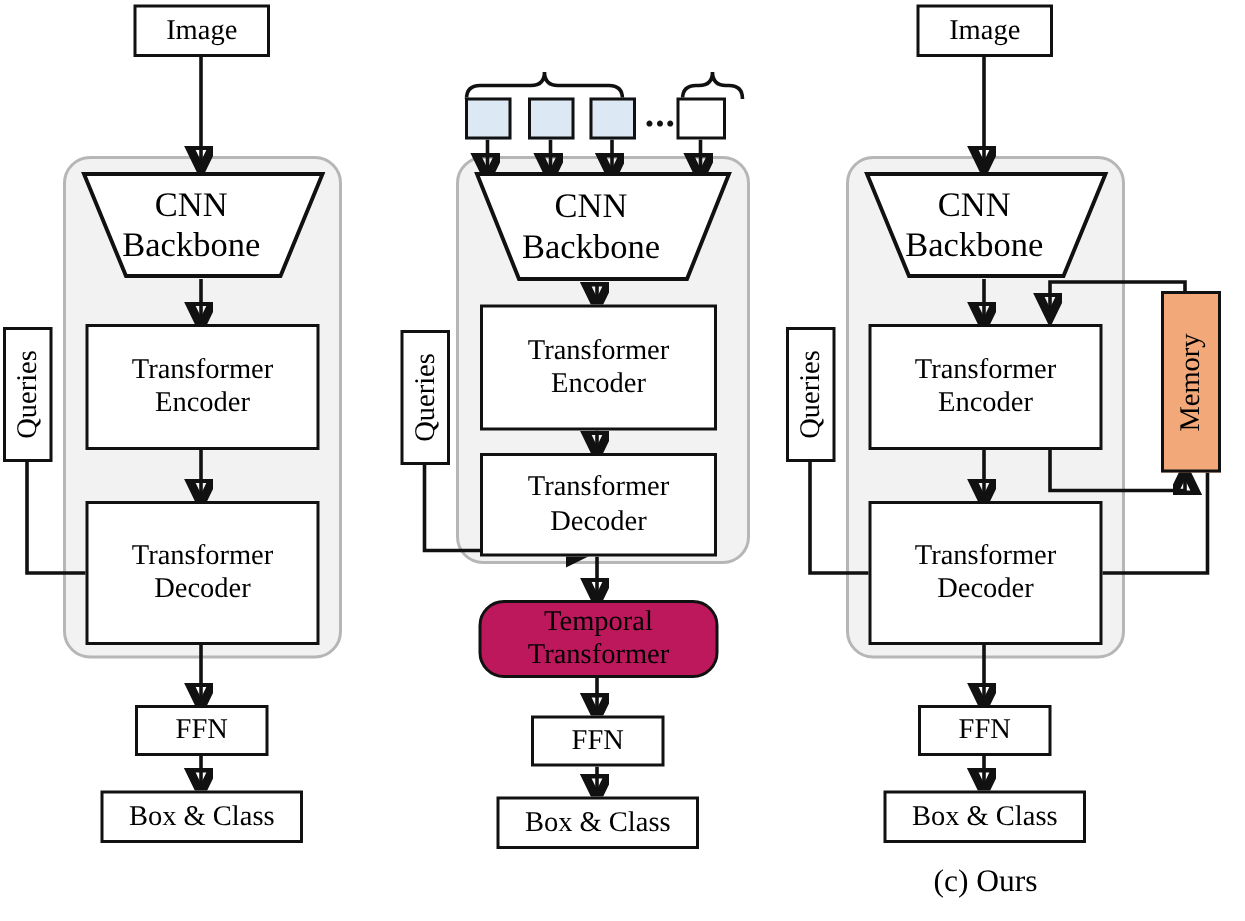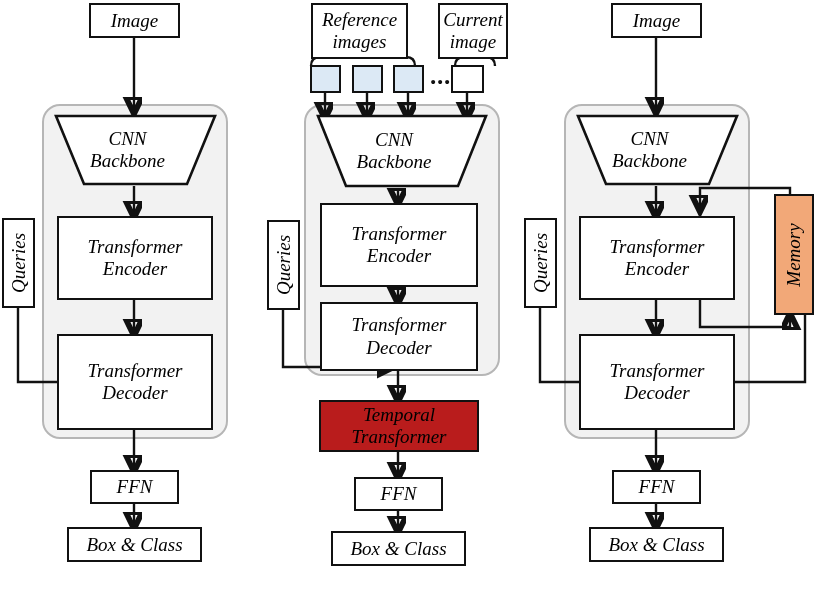--- a/index.html
+++ b/index.html
@@ -1,34 +1,34 @@
 <!DOCTYPE html>
 <html><head>
 <meta charset="utf-8">
 <style>
   html,body{margin:0;padding:0;background:#ffffff;}
   body{width:830px;height:614px;position:relative;overflow:hidden;
        font-family:"Liberation Serif","DejaVu Serif",serif;color:#000;}
-  .stage{position:absolute;left:0;top:0;width:693px;height:614px;font-style:italic;}
+  .stage{position:absolute;left:0;top:0;width:693px;height:614px;}
 
   
   .box{position:absolute;box-sizing:border-box;border:2.5px solid #111;
        background:#fff;display:flex;align-items:center;justify-content:center;
        text-align:center;line-height:1.12;font-size:19px;z-index:4;}
   .box.two{line-height:1.18;}
   .group{position:absolute;box-sizing:border-box;background:#f2f2f2;
          border:2px solid #b6b6b6;border-radius:18px;z-index:1;}
   .vbox{position:absolute;box-sizing:border-box;border:2.5px solid #111;
         background:#fff;z-index:4;}
   .vbox span{position:absolute;left:50%;top:50%;
         transform:translate(-50%,-50%) rotate(-90deg);
         white-space:nowrap;font-size:19px;}
   .trap{position:absolute;z-index:4;}
   .trap .lbl{position:absolute;left:0;right:16px;top:50%;
-        transform:translateY(-50%);text-align:center;font-size:19px;
+        transform:translateY(-50%);text-align:center;font-size:23px;
         line-height:1.18;}
   .thumb{position:absolute;box-sizing:border-box;border:2.5px solid #111;z-index:4;}
   .dots{position:absolute;font-size:17px;letter-spacing:1px;z-index:4;
         color:#111;line-height:1;}
   .caption{position:absolute;font-size:21px;text-align:center;z-index:6;}
   svg.wires{position:absolute;left:0;top:0;width:830px;height:614px;
             z-index:3;overflow:visible;}
   svg.wires line,svg.wires path,svg.wires polyline{
             stroke:#111;stroke-width:2.4;fill:none;}
 </style>
@@ -108,29 +108,21 @@
     <span>Queries</span>
   </div>
 
   <div class="box" style="left:90px;top:470px;width:89px;height:34px;">FFN</div>
 
   <div class="box" style="left:67px;top:527px;width:135px;height:35px;">Box &amp; Class</div>
 
 
   <div class="group" style="left:304px;top:104px;width:196px;height:272px;"></div>
 
-  <div class="box two" style="left:311px;top:3px;width:97px;height:56px;flex-direction:column;">
-    <div>Reference</div>
-    <div>images</div>
-  </div>
-
-  <div class="box two" style="left:438px;top:3px;width:70px;height:56px;flex-direction:column;">
-    <div>Current</div>
-    <div>image</div>
-  </div>
+
 
   <div class="thumb" style="left:310px;top:65px;width:31px;height:28px;background:#dce9f5;"></div>
   <div class="thumb" style="left:352px;top:65px;width:31px;height:28px;background:#dce9f5;"></div>
   <div class="thumb" style="left:393px;top:65px;width:31px;height:28px;background:#dce9f5;"></div>
   <div class="dots" style="left:430px;top:74px;width:20px;">•••</div>
   <div class="thumb" style="left:451px;top:65px;width:33px;height:28px;background:#ffffff;"></div>
 
   <div class="trap" style="left:316px;top:114px;width:172px;height:74px;">
     <svg width="172" height="74" viewBox="0 0 172 74">
       <polygon points="2,2 170,2 142,72 30,72" fill="#fff" stroke="#111" stroke-width="2.6"></polygon>
@@ -148,21 +140,21 @@
 
   <div class="box two" style="left:320px;top:302px;width:158px;height:69px;flex-direction:column;">
     <div>Transformer</div>
     <div>Decoder</div>
   </div>
 
   <div class="vbox" style="left:267px;top:220px;width:33px;height:90px;">
     <span>Queries</span>
   </div>
 
-  <div class="box two" style="left:319px;top:400px;width:160px;height:52px;flex-direction:column;background:#b91c1c;">
+  <div class="box two" style="left:319px;top:400px;width:160px;height:52px;flex-direction:column;background:#be185d;border-radius:17px;">
     <div>Temporal</div>
     <div>Transformer</div>
   </div>
 
   <div class="box" style="left:354px;top:477px;width:89px;height:34px;">FFN</div>
 
   <div class="box" style="left:331px;top:531px;width:135px;height:35px;">Box &amp; Class</div>
 
 
   <div class="group" style="left:564px;top:104px;width:186px;height:335px;"></div>
@@ -194,14 +186,15 @@
   </div>
 
   <div class="vbox" style="left:774px;top:194px;width:40px;height:121px;background:#f2a878;">
     <span>Memory</span>
   </div>
 
   <div class="box" style="left:612px;top:470px;width:89px;height:34px;">FFN</div>
 
   <div class="box" style="left:589px;top:527px;width:135px;height:35px;">Box &amp; Class</div>
 
+  <div class="caption" style="left:566px;top:575px;width:182px;">(c) Ours</div>
 
 </div>
 
 </body></html>

